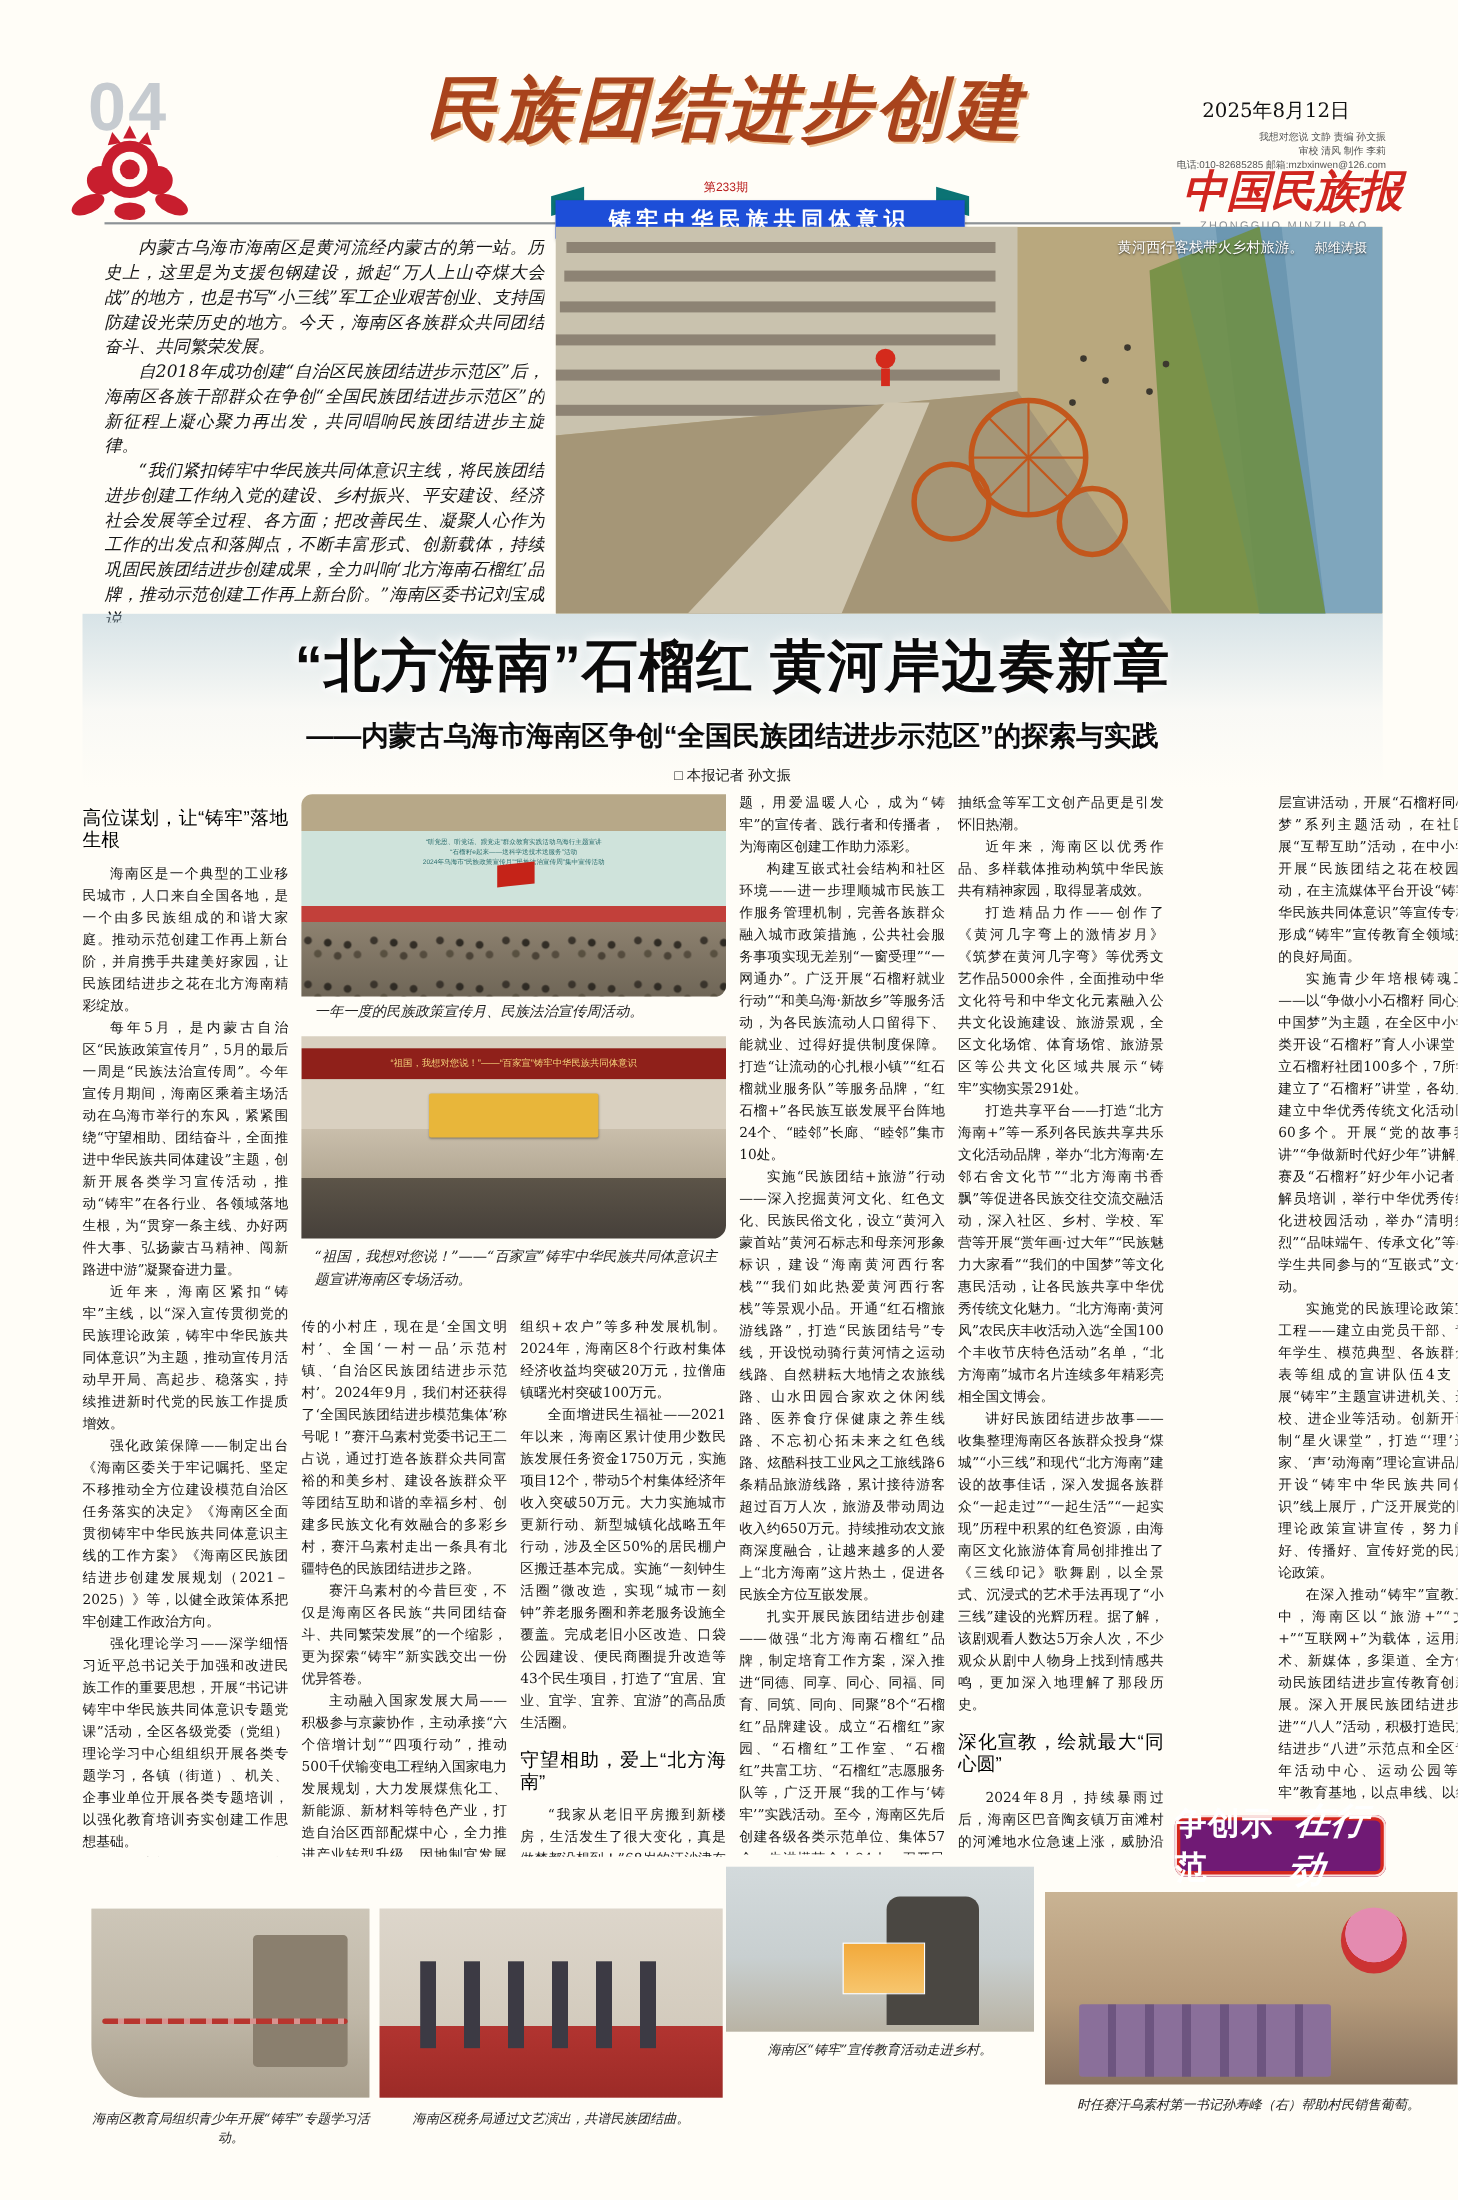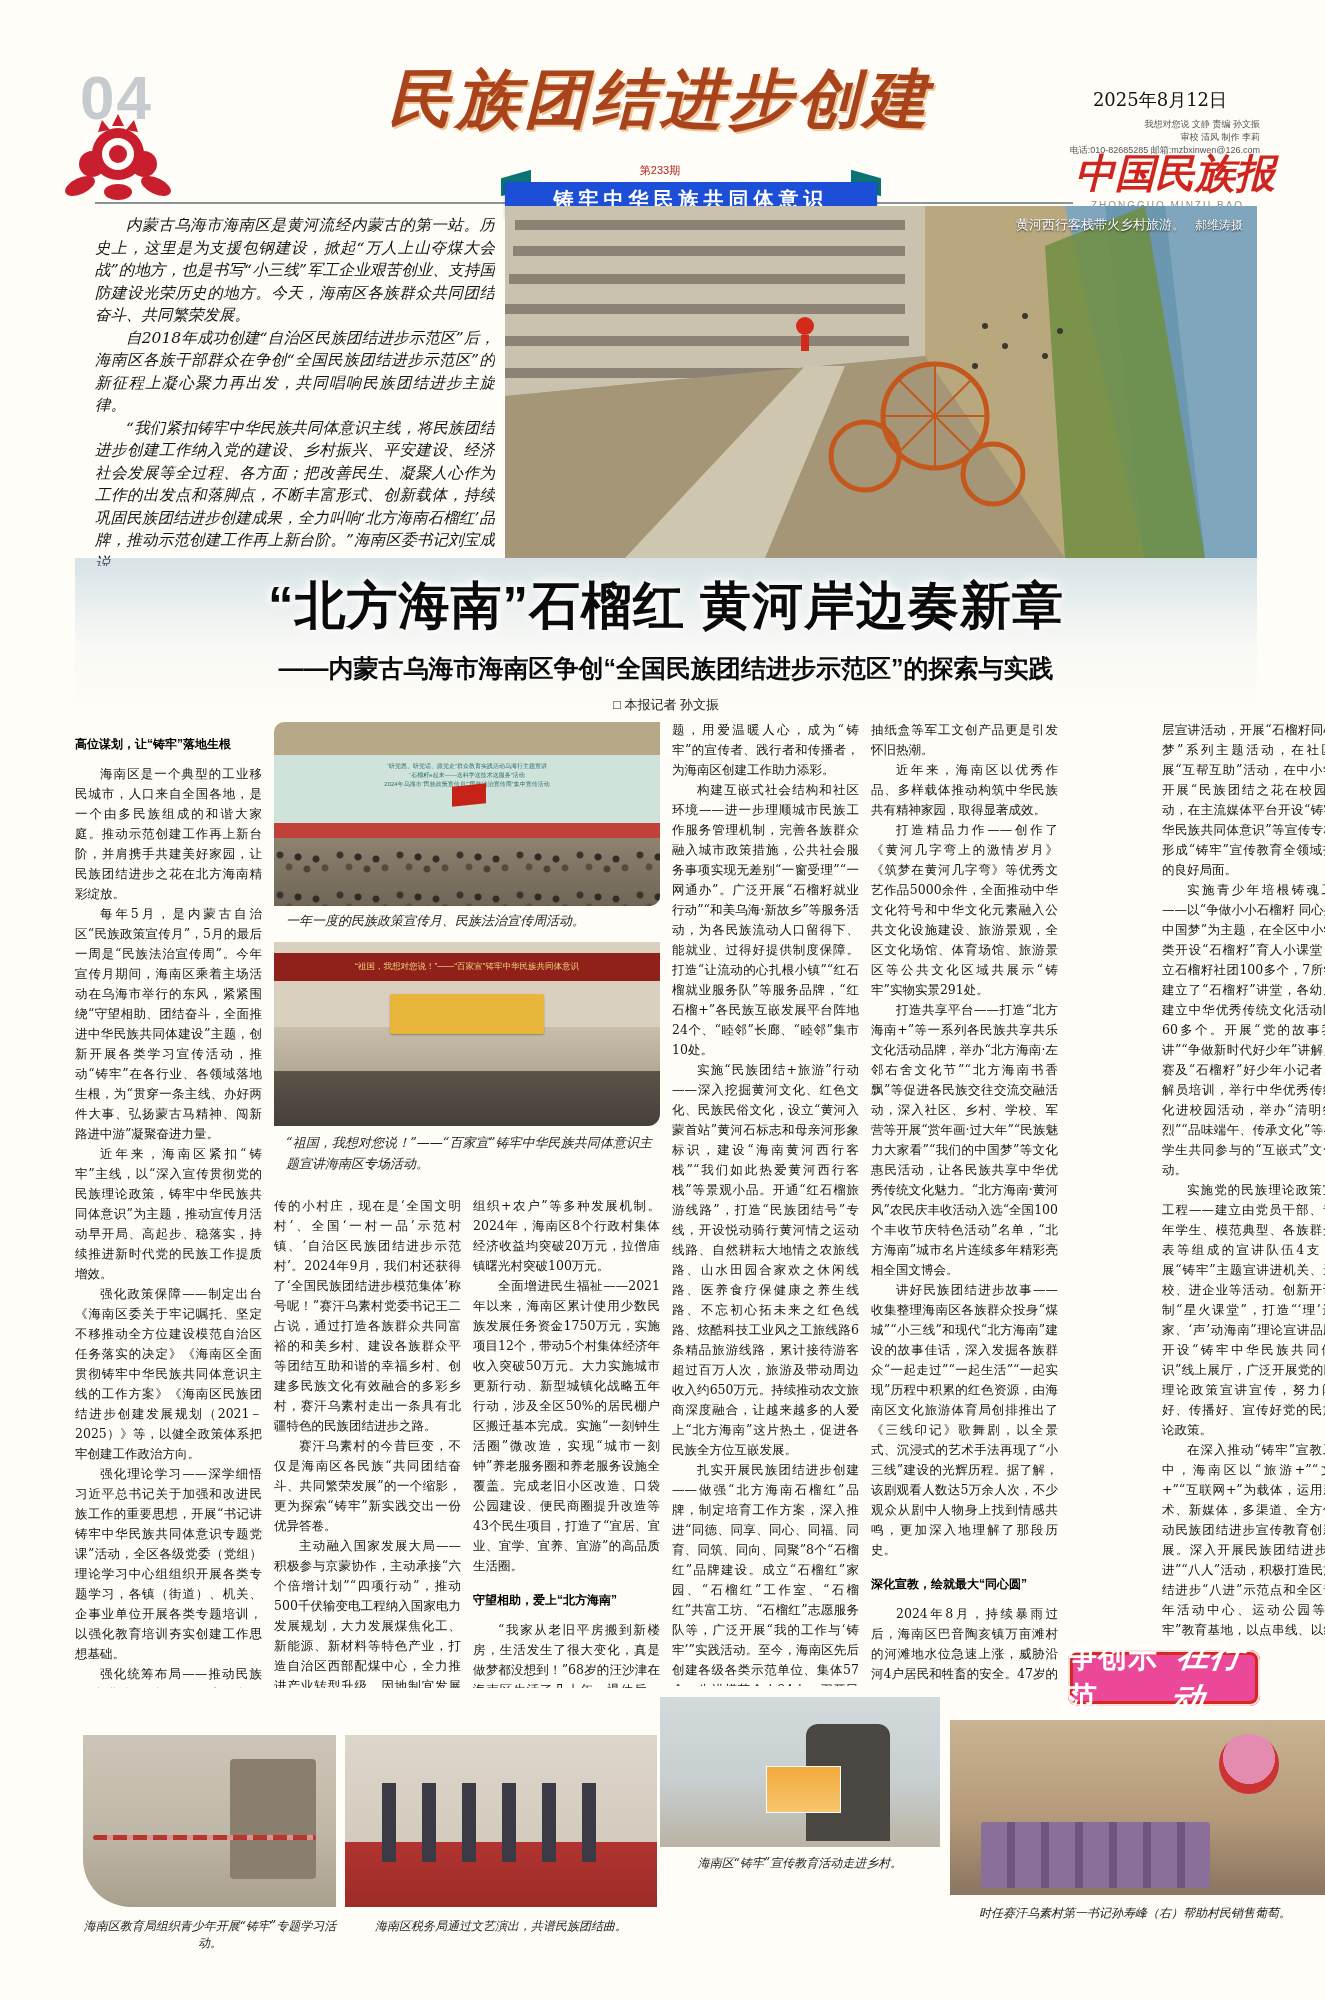--- a/index.html
+++ b/index.html
@@ -29,21 +29,21 @@
   #hero-credit{margin-left:10px;font-size:12px;}
   #fade-band{left:75px;top:558px;width:1182px;height:158px;background:linear-gradient(to bottom,rgba(150,185,205,.38),rgba(220,230,238,.18) 55%,rgba(255,255,255,0));}
   
   #headline{left:75px;top:572px;width:1182px;text-align:center;font-size:51px;font-weight:900;letter-spacing:1px;color:#0b0b0b;white-space:nowrap;text-shadow:0 0 6px #fff,0 0 10px #fff,0 0 14px #fff;}
   #subhead{left:75px;top:652px;width:1182px;text-align:center;font-size:25px;font-weight:800;color:#0b0b0b;text-shadow:0 0 6px #fff,0 0 10px #fff;}
   #byline{left:75px;top:696px;width:1182px;text-align:center;font-size:13px;color:#222;}
   
   .col{top:720px;width:187px;overflow:hidden;font-family:"DejaVu Serif",serif;font-size:12.5px;line-height:20px;text-align:justify;color:#151515;z-index:1;}
   .col p{margin:0;text-indent:2em;}
   .col p.cont{text-indent:0;}
-  .col h3{font-family:"Liberation Sans",sans-serif;font-size:12px;font-weight:700;margin:14px 0 10px;text-indent:0;color:#000;}
+  .col h3{font-family:"Liberation Sans",sans-serif;font-size:17px;font-weight:400;margin:14px 0 10px;text-indent:0;color:#000;}
   #col1{left:75px;height:968px;}
   #col2{left:274px;top:1196px;height:492px;}
   #col3{left:473px;top:1196px;height:492px;}
   #col4{left:672px;height:966px;}
   #col5{left:871px;height:966px;}
   #col6{left:1126px;width:187px;height:922px;margin-left:36px;}
   
   .ph{overflow:hidden;}
   #photo-stage{left:274px;top:722px;width:386px;height:184px;border-radius:10px 0 10px 0;
     background:linear-gradient(to bottom,#b7a888 0%,#b7a888 18%,#cfe3db 18%,#cfe3db 55%,#c2403a 55%,#c2403a 63%,#8e8270 63%,#6f6657 100%);}
@@ -55,21 +55,21 @@
     radial-gradient(circle at 70% 40%,#332e26 3px,transparent 4px),radial-gradient(circle at 85% 62%,#554c3e 3px,transparent 4px);
     background-size:60px 40px;}
   .photo-cap{font-family:"DejaVu Serif",serif;font-style:italic;font-size:13px;line-height:21px;color:#222;text-align:justify;}
   #cap-stage{left:286px;top:910px;width:366px;}
   #photo-lecture{left:274px;top:942px;width:386px;height:184px;border-radius:0 0 12px 0;
     background:linear-gradient(to bottom,#d9d0c0 0%,#d9d0c0 46%,#c9beab 46%,#b4a995 70%,#5c5448 70%,#46403a 100%);}
   #photo-lecture .banner{position:absolute;left:0;top:6%;width:100%;height:15%;background:#8f201a;color:#f5d27a;font-size:8.5px;display:flex;align-items:center;justify-content:center;white-space:nowrap;overflow:hidden;}
   #photo-lecture .poster{position:absolute;left:30%;top:28%;width:40%;height:22%;background:#e8b63a;border-radius:2px;box-shadow:0 1px 2px rgba(0,0,0,.3);}
   #cap-lecture{left:286px;top:1132px;width:366px;}
   
-  #badge{left:1068px;top:1650px;width:192px;height:56px;background:#ec4899;border-radius:10px;display:flex;align-items:center;justify-content:center;box-shadow:inset 0 0 0 2px rgba(255,255,255,.85), inset 0 0 0 5px #d5281e;z-index:3;}
+  #badge{left:1068px;top:1650px;width:192px;height:56px;background:#701a75;border-radius:10px;display:flex;align-items:center;justify-content:center;box-shadow:inset 0 0 0 2px rgba(255,255,255,.85), inset 0 0 0 5px #d5281e;z-index:3;}
   #badge .b1{color:#fff;font-weight:900;font-size:29px;letter-spacing:1px;}
   #badge .b2{color:#fff;font-weight:900;font-size:33px;font-family:"DejaVu Serif",serif;font-style:italic;margin-left:2px;transform:skewX(-8deg);}
   
   #bottom-strip{left:75px;top:1690px;width:1182px;height:310px;background:#fffdf7;z-index:2;}
   #bp1{left:8px;top:45px;width:253px;height:172px;border-radius:0 0 0 48px;
     background:linear-gradient(to bottom,#cdc6b8 0%,#c0b8a8 55%,#a99f8d 100%),#c6bfb0;}
   #bp1::before{content:"";position:absolute;right:8%;top:14%;width:34%;height:70%;background:#8a7f6e;border-radius:4px;}
   #bp1::after{content:"";position:absolute;left:4%;top:58%;width:88%;height:5px;background:repeating-linear-gradient(90deg,#b8352e 0 14px,#d8938f 14px 20px);border-radius:3px;}
   #bp2{left:270px;top:45px;width:312px;height:172px;
     background:linear-gradient(to bottom,#ddd6cb 0%,#d3cbbd 62%,#b23430 62%,#9c2b27 100%);}

